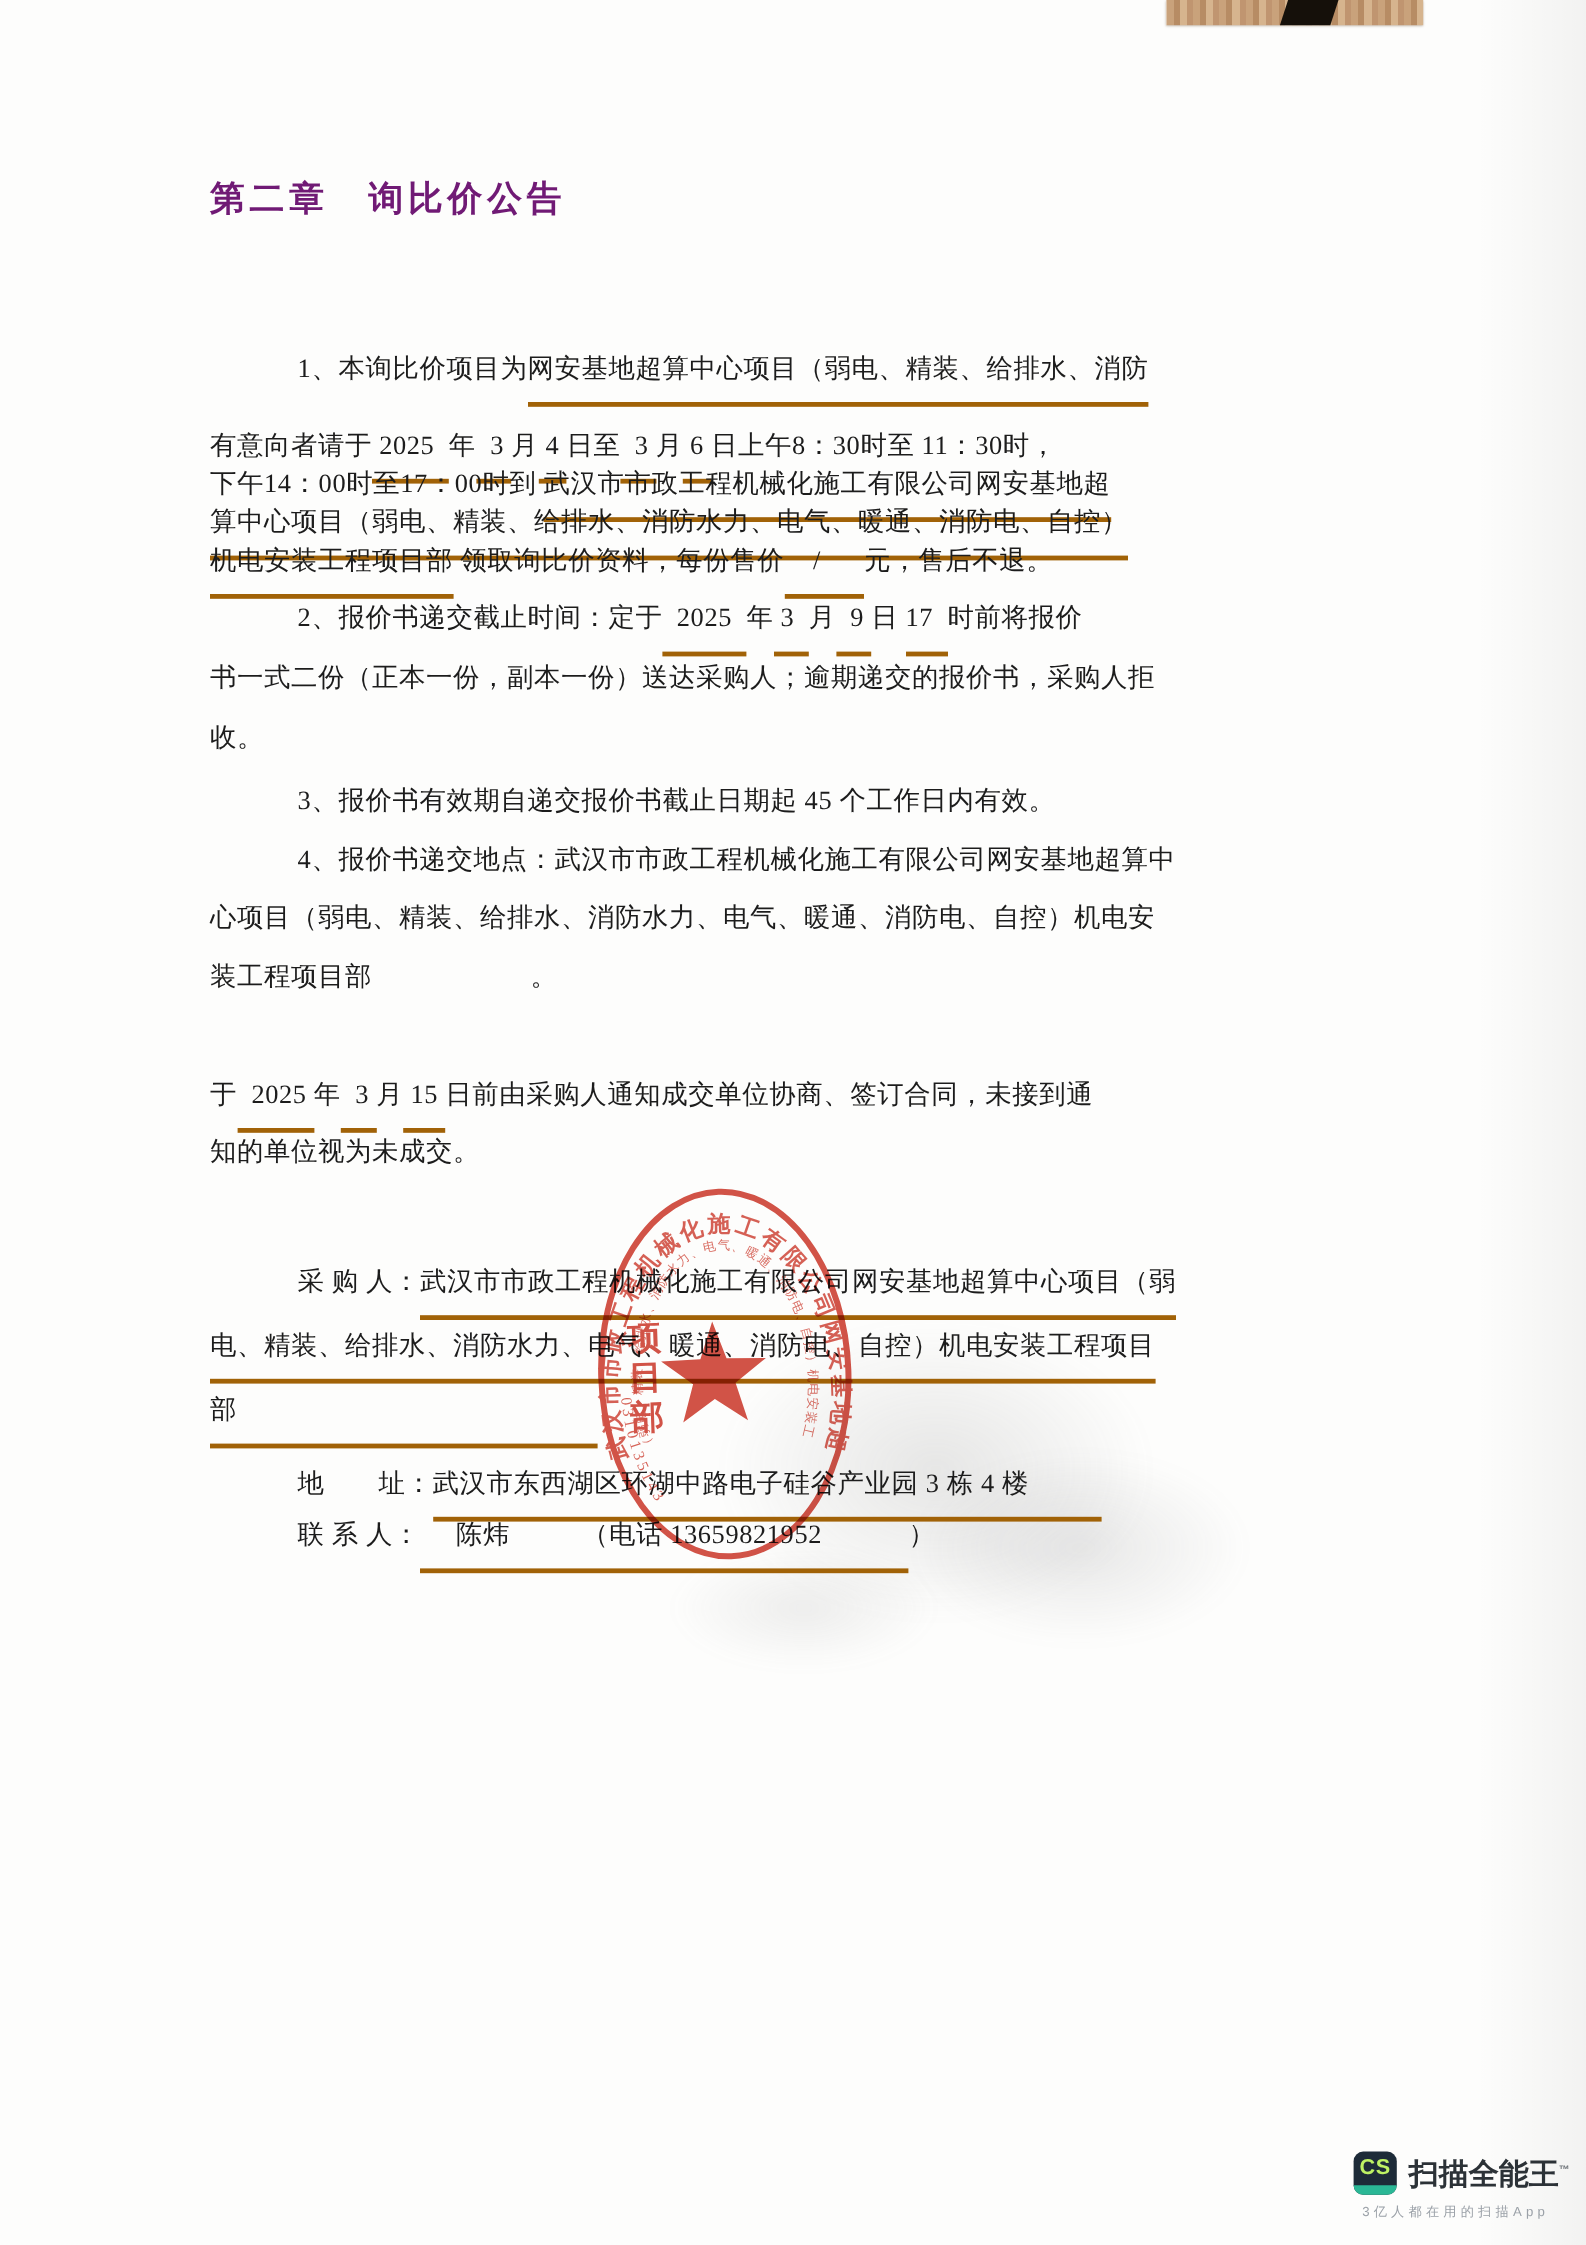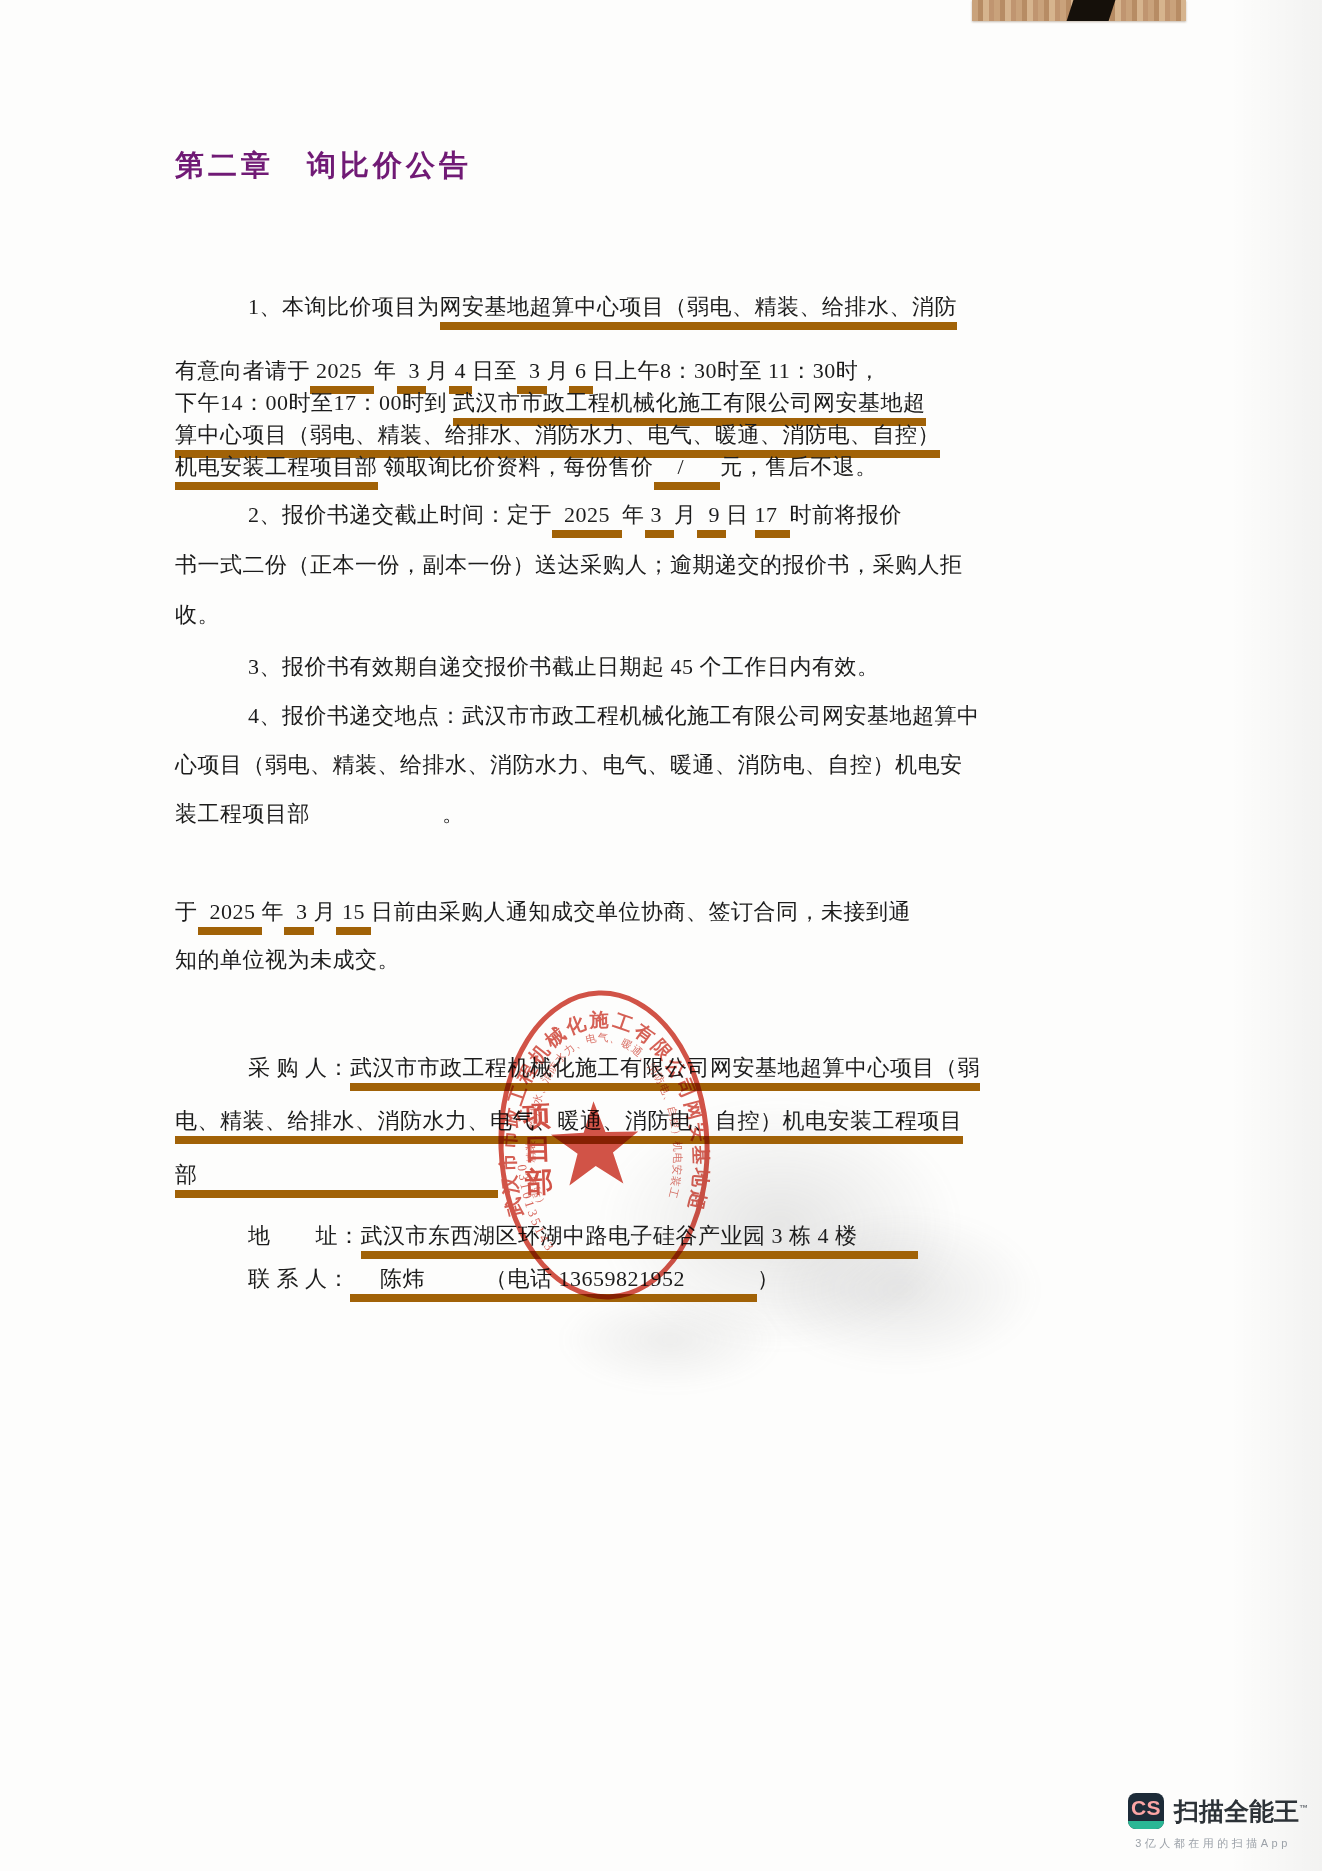--- a/index.html
+++ b/index.html
@@ -7,21 +7,21 @@
     position:relative; width:1322px; height:1871px; overflow:hidden;
     background:#fdfdfc;
     font-family:"Liberation Serif", serif;
     color:#1c1c1c;
   }
   
   .ln {
     position:absolute; white-space:pre;
     font-size:22px; line-height:30px; letter-spacing:0.5px;
   }
-  .ln .u { border-bottom:8px solid #a16207; padding-bottom:3px;text-align:right; }
+  .ln .u { border-bottom:4px solid #a16207; padding-bottom:16px;text-align:right; }
   .title {
     position:absolute; top:146px; left:175px; width:762px;
     text-align:left; font-size:29px; font-weight:bold; letter-spacing:4px;
     font-family:"Liberation Sans", sans-serif; color:#701a75;
   }
   
   .wood {
     position:absolute; left:972px; top:0; width:214px; height:21px;
     background:repeating-linear-gradient(90deg,#c9a27b 0 6px,#b78c64 6px 11px,#d6b48e 11px 17px,#c09570 17px 22px);
     box-shadow:0 1px 2px rgba(90,60,30,.35);
@@ -53,22 +53,22 @@
   }
   
   .wm { position:absolute; left:1128px; top:1793px; width:170px; }
   .wm-row { display:flex; align-items:center; }
   .wm-logo {
     position:relative; width:36px; height:36px; border-radius:8px;
     background:#1d2b38; flex:0 0 auto;
   }
   .wm-logo .cs {
     position:absolute; left:0; top:3px; width:100%; text-align:center;
-    color:#fca5a5; font-family:"Liberation Sans", sans-serif;
-    font-weight:bold; font-size:21px; letter-spacing:.5px;
+    color:#bef264; font-family:"Liberation Sans", sans-serif;
+    font-weight:bold; font-size:18px; letter-spacing:.5px;
   }
   .wm-logo .bar {
     position:absolute; left:0; bottom:0; width:100%; height:8px;
     background:#2ab795; border-radius:0 0 8px 8px;
   }
   .wm-name {
     margin-left:10px; font-family:"Liberation Sans", sans-serif;
     font-size:25px; font-weight:bold; color:#2c3237; white-space:nowrap;
   }
   .wm-name sup { font-size:9px; color:#6b7177; }

